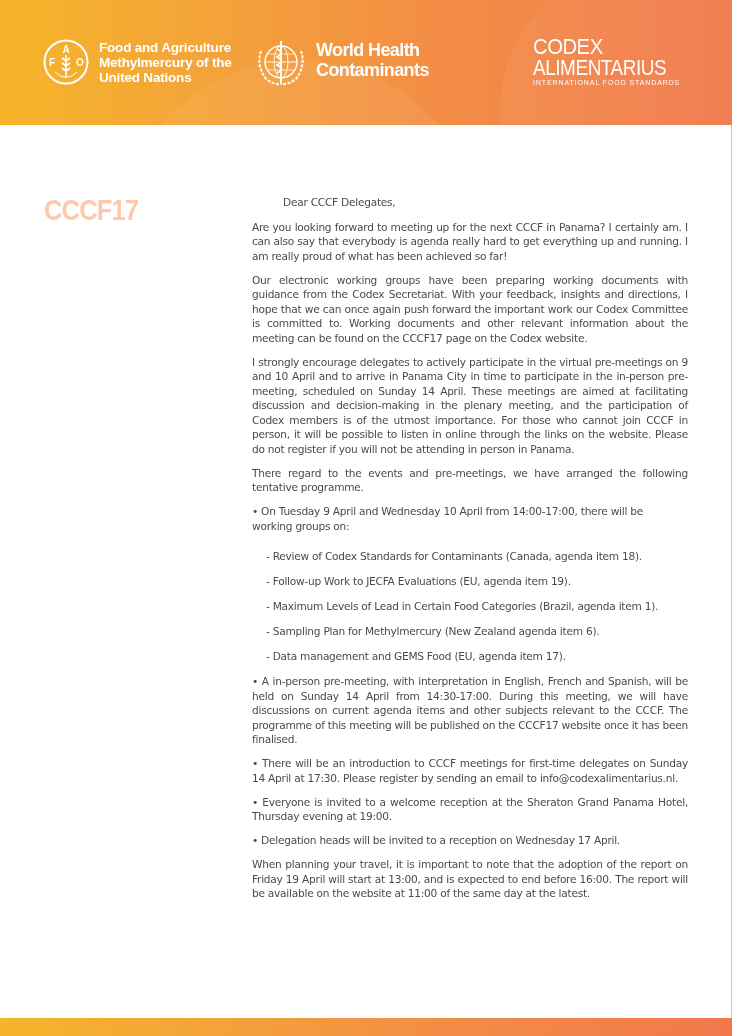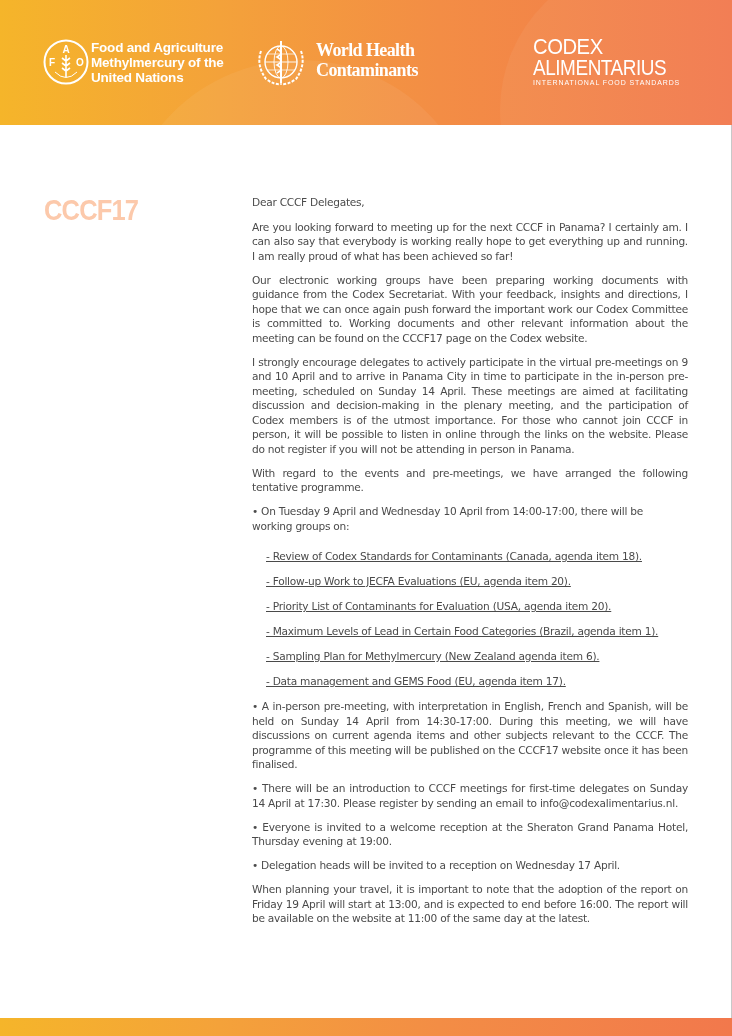--- a/index.html
+++ b/index.html
@@ -15,28 +15,28 @@
       position: absolute; left: 120px; top: 60px; width: 360px; height: 360px;
       border-radius: 50%; background: rgba(255,255,255,0.06);
     }
     .header .shape2 {
       position: absolute; left: 500px; top: -40px; width: 300px; height: 300px;
       border-radius: 50%; background: rgba(255,255,255,0.05);
     }
 
     .fao-logo { position: absolute; left: 43px; top: 39px; width: 46px; height: 46px; }
     .fao-text {
-      position: absolute; left: 91px; top: 40px;
+      position: absolute; left: 99px; top: 40px;
       color: #fff; font-family: "Liberation Sans", sans-serif; font-weight: bold;
       font-size: 13.5px; line-height: 15px; letter-spacing: -0.2px;
     }
     .who-logo { position: absolute; left: 252px; top: 37px; width: 58px; height: 52px; }
     .who-text {
       position: absolute; left: 316px; top: 40px;
-      color: #fff; font-family: Liberation Serif, serif; font-weight: bold;
+      color: #fff; font-family: Liberation Sans, sans-serif; font-weight: bold;
       font-size: 18px; line-height: 20px; letter-spacing: -0.6px;
     }
     .codex-wrap {
       position: absolute; left: 533px; top: 37px; color: #fff;
       font-family: "Liberation Sans", sans-serif; font-weight: normal;
     }
     .codex-l1 { font-size: 22px; line-height: 20px; letter-spacing: -0.5px; transform: scaleX(0.92); transform-origin: left; }
     .codex-l2 { font-size: 22px; line-height: 21px; letter-spacing: -0.5px; transform: scaleX(0.86); transform-origin: left; white-space: nowrap; }
     .codex-l3 { font-size: 7px; line-height: 9px; letter-spacing: 0.9px; white-space: nowrap; }
 
@@ -45,24 +45,24 @@
       color: #fcc9ab; font-family: "Liberation Sans", sans-serif; font-weight: bold;
       font-size: 30px; letter-spacing: -1px; transform: scaleX(0.85); transform-origin: left;
     }
 
     .content {
       position: absolute; left: 252px; top: 195px; width: 436px;
       color: #4a4a4a; font-family: "DejaVu Sans", sans-serif;
       font-size: 10.6px; line-height: 14.5px; letter-spacing: -0.25px;
     }
     .content p { margin-bottom: 9.5px; text-align: justify; }
-    .content p.greeting { margin-bottom: 10px; }
+    .content p.greeting { margin-bottom: 10px; margin-left: 31px; }
     .content p.left { text-align: left; }
     .content .sub { padding-left: 14px; margin-bottom: 10.5px; text-align: left; }
-    .content .sublist { margin-top: 15px; text-decoration: underline; }
+    .content .sublist { margin-top: 15px; }
 
     .footer {
       position: absolute; left: 0; top: 1018px; width: 732px; height: 18px;
       background: linear-gradient(90deg, #f5b52a 0%, #f4a23a 30%, #f38d45 60%, #f2784c 100%);
     }
     .edge {
       position: absolute; right: 0; top: 125px; width: 1px; height: 893px; background: #c8c8c8;
     }
   </style>
 </head>
@@ -106,29 +106,28 @@
     <div class="codex-l1">CODEX</div>
     <div class="codex-l2">ALIMENTARIUS</div>
     <div class="codex-l3">INTERNATIONAL FOOD STANDARDS</div>
   </div>
 </div>
 
 <div class="side-title">CCCF17</div>
 
 <div class="content">
   <p class="greeting left">Dear CCCF Delegates,</p>
-  <p>Are you looking forward to meeting up for the next CCCF in Panama? I certainly am. I can also say that everybody is working really hope to get everything up and running. I am really proud of what has been achieved so far!</p>
+  <p>Are you looking forward to meeting up for the next CCCF in Panama? I certainly am. I can also say that everybody is agenda really hard to get everything up and running. I am really proud of what has been achieved so far!</p>
   <p>Our electronic working groups have been preparing working documents with guidance from the Codex Secretariat. With your feedback, insights and directions, I hope that we can once again push forward the important work our Codex Committee is committed to. Working documents and other relevant information about the meeting can be found on the CCCF17 page on the Codex website.</p>
   <p>I strongly encourage delegates to actively participate in the virtual pre-meetings on 9 and 10 April and to arrive in Panama City in time to participate in the in-person pre-meeting, scheduled on Sunday 14 April. These meetings are aimed at facilitating discussion and decision-making in the plenary meeting, and the participation of Codex members is of the utmost importance. For those who cannot join CCCF in person, it will be possible to listen in online through the links on the website. Please do not register if you will not be attending in person in Panama.</p>
-  <p>With regard to the events and pre-meetings, we have arranged the following tentative programme.</p>
+  <p>There regard to the events and pre-meetings, we have arranged the following tentative programme.</p>
   <p class="left" style="padding-right:40px;margin-bottom:16px">• On Tuesday 9 April and Wednesday 10 April from 14:00-17:00, there will be working groups on:</p>
   <div class="sublist">
     <div class="sub">- Review of Codex Standards for Contaminants (Canada, agenda item 18).</div>
-    <div class="sub">- Follow-up Work to JECFA Evaluations (EU, agenda item 20).</div>
-    <div class="sub">- Priority List of Contaminants for Evaluation (USA, agenda item 20).</div>
+    <div class="sub">- Follow-up Work to JECFA Evaluations (EU, agenda item 19).</div>
     <div class="sub">- Maximum Levels of Lead in Certain Food Categories (Brazil, agenda item 1).</div>
     <div class="sub">- Sampling Plan for Methylmercury (New Zealand agenda item 6).</div>
     <div class="sub">- Data management and GEMS Food (EU, agenda item 17).</div>
   </div>
   <p>• A in-person pre-meeting, with interpretation in English, French and Spanish, will be held on Sunday 14 April from 14:30-17:00. During this meeting, we will have discussions on current agenda items and other subjects relevant to the CCCF. The programme of this meeting will be published on the CCCF17 website once it has been finalised.</p>
   <p>• There will be an introduction to CCCF meetings for first-time delegates on Sunday 14 April at 17:30. Please register by sending an email to info@codexalimentarius.nl.</p>
   <p>• Everyone is invited to a welcome reception at the Sheraton Grand Panama Hotel, Thursday evening at 19:00.</p>
   <p class="left">• Delegation heads will be invited to a reception on Wednesday 17 April.</p>
   <p>When planning your travel, it is important to note that the adoption of the report on Friday 19 April will start at 13:00, and is expected to end before 16:00. The report will be available on the website at 11:00 of the same day at the latest.</p>
 </div>

